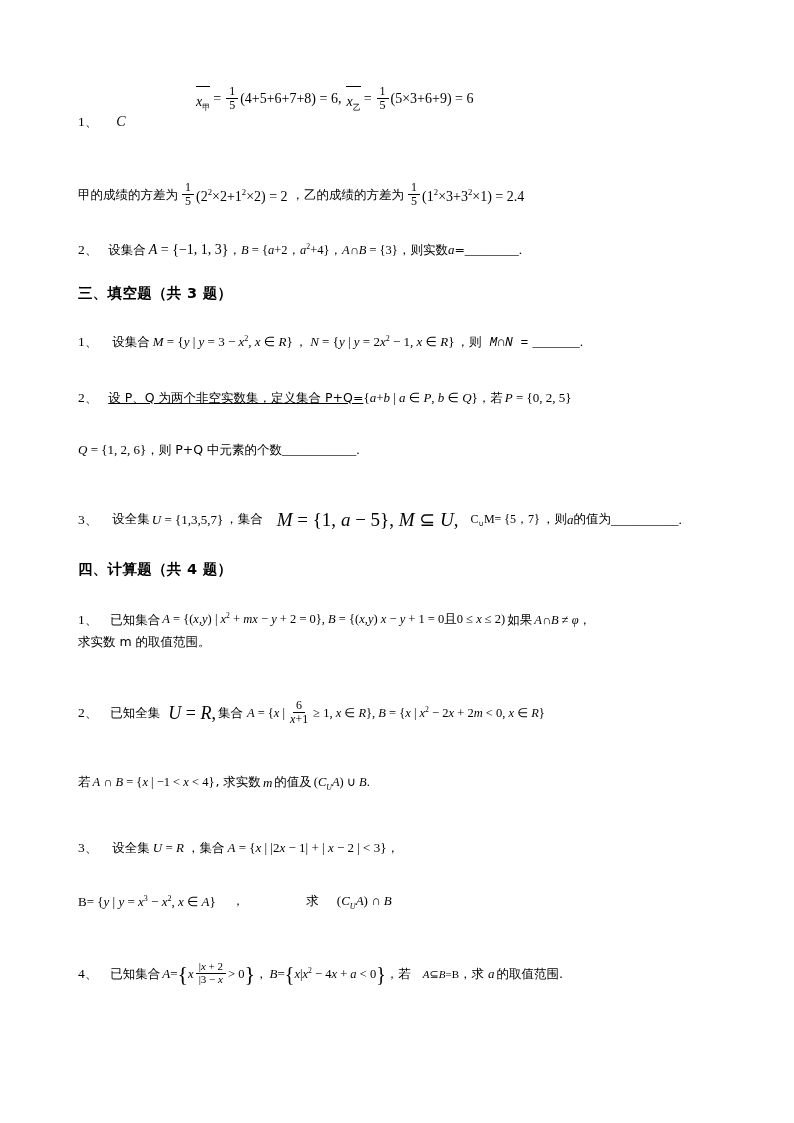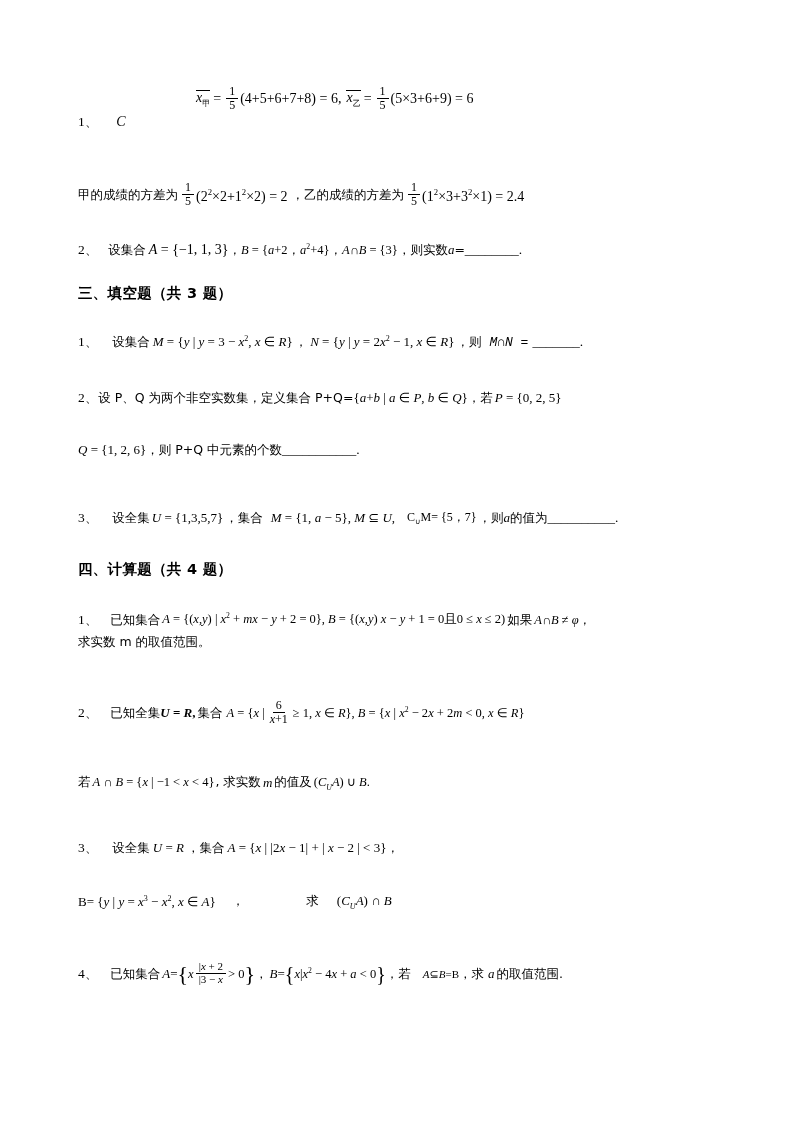--- a/index.html
+++ b/index.html
@@ -60,21 +60,21 @@
   }
   .frac .n {
     padding: 0 3px;
     border-bottom: 1px solid #000;
   }
   .frac .d {
     padding: 0 3px;
   }
   .ovl {
     border-top: 1px solid #000;
-    padding-top: 0px;
+    padding-top: 8px;
     display: inline-block;
     line-height: 1.05;
     text-align: center;
   }
   sup, sub {
     font-size: 0.62em;
   }
   .it { font-style: italic; }
   
   .ln {
@@ -161,42 +161,42 @@
       <span class="math" style="margin-left:3px; font-size:13px;"><span class="it">N</span> = {<span class="it">y</span> | <span class="it">y</span> = 2<span class="it">x</span><sup>2</sup> − 1, <span class="it">x</span> ∈ <span class="it">R</span>}</span>
       <span class="cn" style="margin-left:2px;">，则</span>
       <span class="math" style="margin-left:8px; font-size:13px;font-family:Liberation Mono, monospace;"><span class="it">M</span>∩<span class="it">N</span> =</span>
       <span class="num" style="margin-left:4px;">_______.</span>
     </span>
   </div>
 
   <div class="ln" style="left:78px; top:388px;">
     <span style="display:inline-flex; align-items:center;">
       <span class="num">2、</span>
-      <span class="cn" style="">设 P、Q 为两个非空实数集，定义集合 P+Q=</span>
+      <span class="cn" style="margin-left:10px;text-decoration:underline;">设 P、Q 为两个非空实数集，定义集合 P+Q=</span>
       <span class="math" style="font-size:13px;">{<span class="it">a</span>+<span class="it">b</span> | <span class="it">a</span> ∈ <span class="it">P</span>, <span class="it">b</span> ∈ <span class="it">Q</span>}</span>
       <span class="cn">，若</span>
       <span class="math" style="font-size:13px; margin-left:2px;"><span class="it">P</span> = {0, 2, 5}</span>
     </span>
   </div>
 
   <div class="ln" style="left:78px; top:440px;">
     <span style="display:inline-flex; align-items:center;">
       <span class="math" style="font-size:13px;"><span class="it">Q</span> = {1, 2, 6}</span>
       <span class="cn">，则 P+Q 中元素的个数</span>
       <span class="num">___________.</span>
     </span>
   </div>
 
   <div class="ln" style="left:78px; top:508px;">
     <span style="display:inline-flex; align-items:center;">
       <span class="num">3、</span>
       <span class="cn" style="margin-left:14px;">设全集</span>
       <span class="math" style="font-size:13px; margin-left:2px;"><span class="it">U</span> = {1,3,5,7}</span>
       <span class="cn" style="margin-left:2px;">，集合</span>
-      <span class="math" style="font-size:13px; margin-left:8px;"><span class="it">M</span> = {1, <span class="it">a</span> − 5}, <span class="it">M</span> ⊆ <span class="it">U</span>,</span>
+      <span class="math" style="font-size:19px; margin-left:14px;"><span class="it">M</span> = {1, <span class="it">a</span> − 5}, <span class="it">M</span> ⊆ <span class="it">U</span>,</span>
       <span class="math" style="font-size:12px; margin-left:12px;">C<sub>∪</sub>M= {5，7}</span>
       <span class="cn" style="margin-left:2px;">，则</span>
       <span class="mathi" style="font-size:13px;">a</span>
       <span class="cn">的值为</span>
       <span class="num">__________.</span>
     </span>
   </div>
 
   <div class="ln" style="left:78px; top:560px;">
     <span class="sec-head">四、计算题（共 4 题）</span>
@@ -214,21 +214,21 @@
   </div>
 
   <div class="ln" style="left:78px; top:632px;">
     <span class="cn">求实数 m 的取值范围。</span>
   </div>
 
   <div class="ln" style="left:78px; top:700px;">
     <span style="display:inline-flex; align-items:center;">
       <span class="num">2、</span>
       <span class="cn" style="margin-left:12px;">已知全集</span>
-      <span class="math" style="font-size:13px; margin-left:0;font-weight:bold;"><span class="it">U</span> = <span class="it">R</span>,</span>
+      <span class="math" style="font-size:18px; margin-left:8px;"><span class="it">U</span> = <span class="it">R</span>,</span>
       <span class="cn" style="margin-left:2px;">集合</span>
       <span class="math" style="font-size:12.5px; display:inline-flex; align-items:center; margin-left:4px;">
         <span><span class="it">A</span> = {<span class="it">x</span> |</span>
         <span class="frac">
             <span class="n">6</span>
             <span class="d"><span class="it">x</span>+1</span>
           </span>
         <span>≥ 1, <span class="it">x</span> ∈ <span class="it">R</span>}, <span class="it">B</span> = {<span class="it">x</span> | <span class="it">x</span><sup>2</sup> − 2<span class="it">x</span> + 2<span class="it">m</span> &lt; 0, <span class="it">x</span> ∈ <span class="it">R</span>}</span>
       </span>
     </span>

